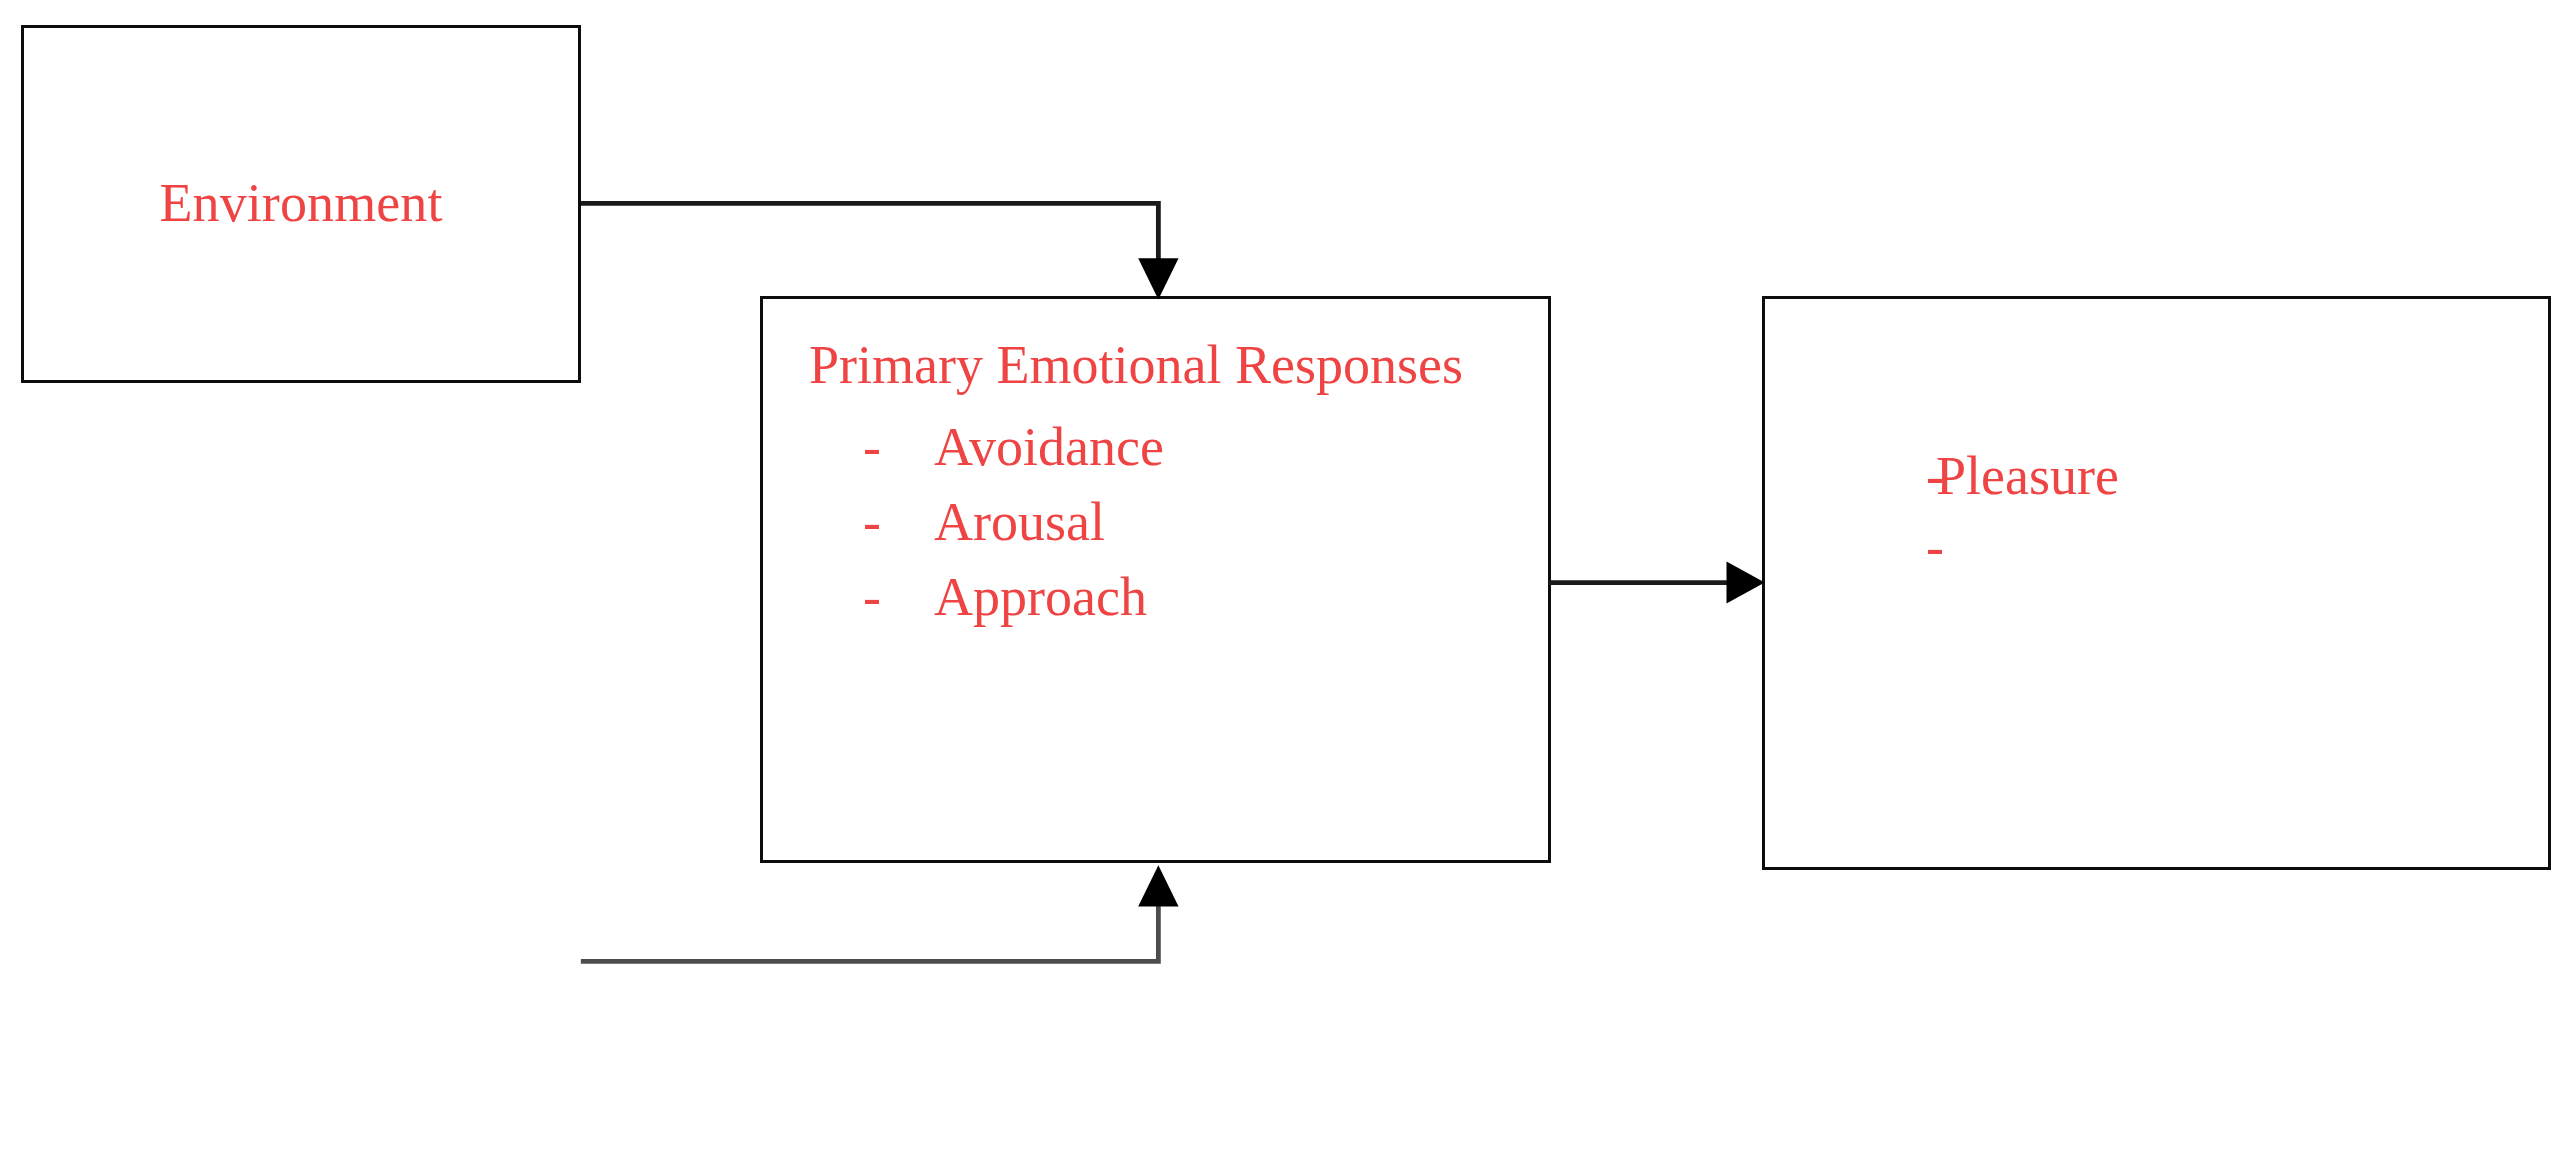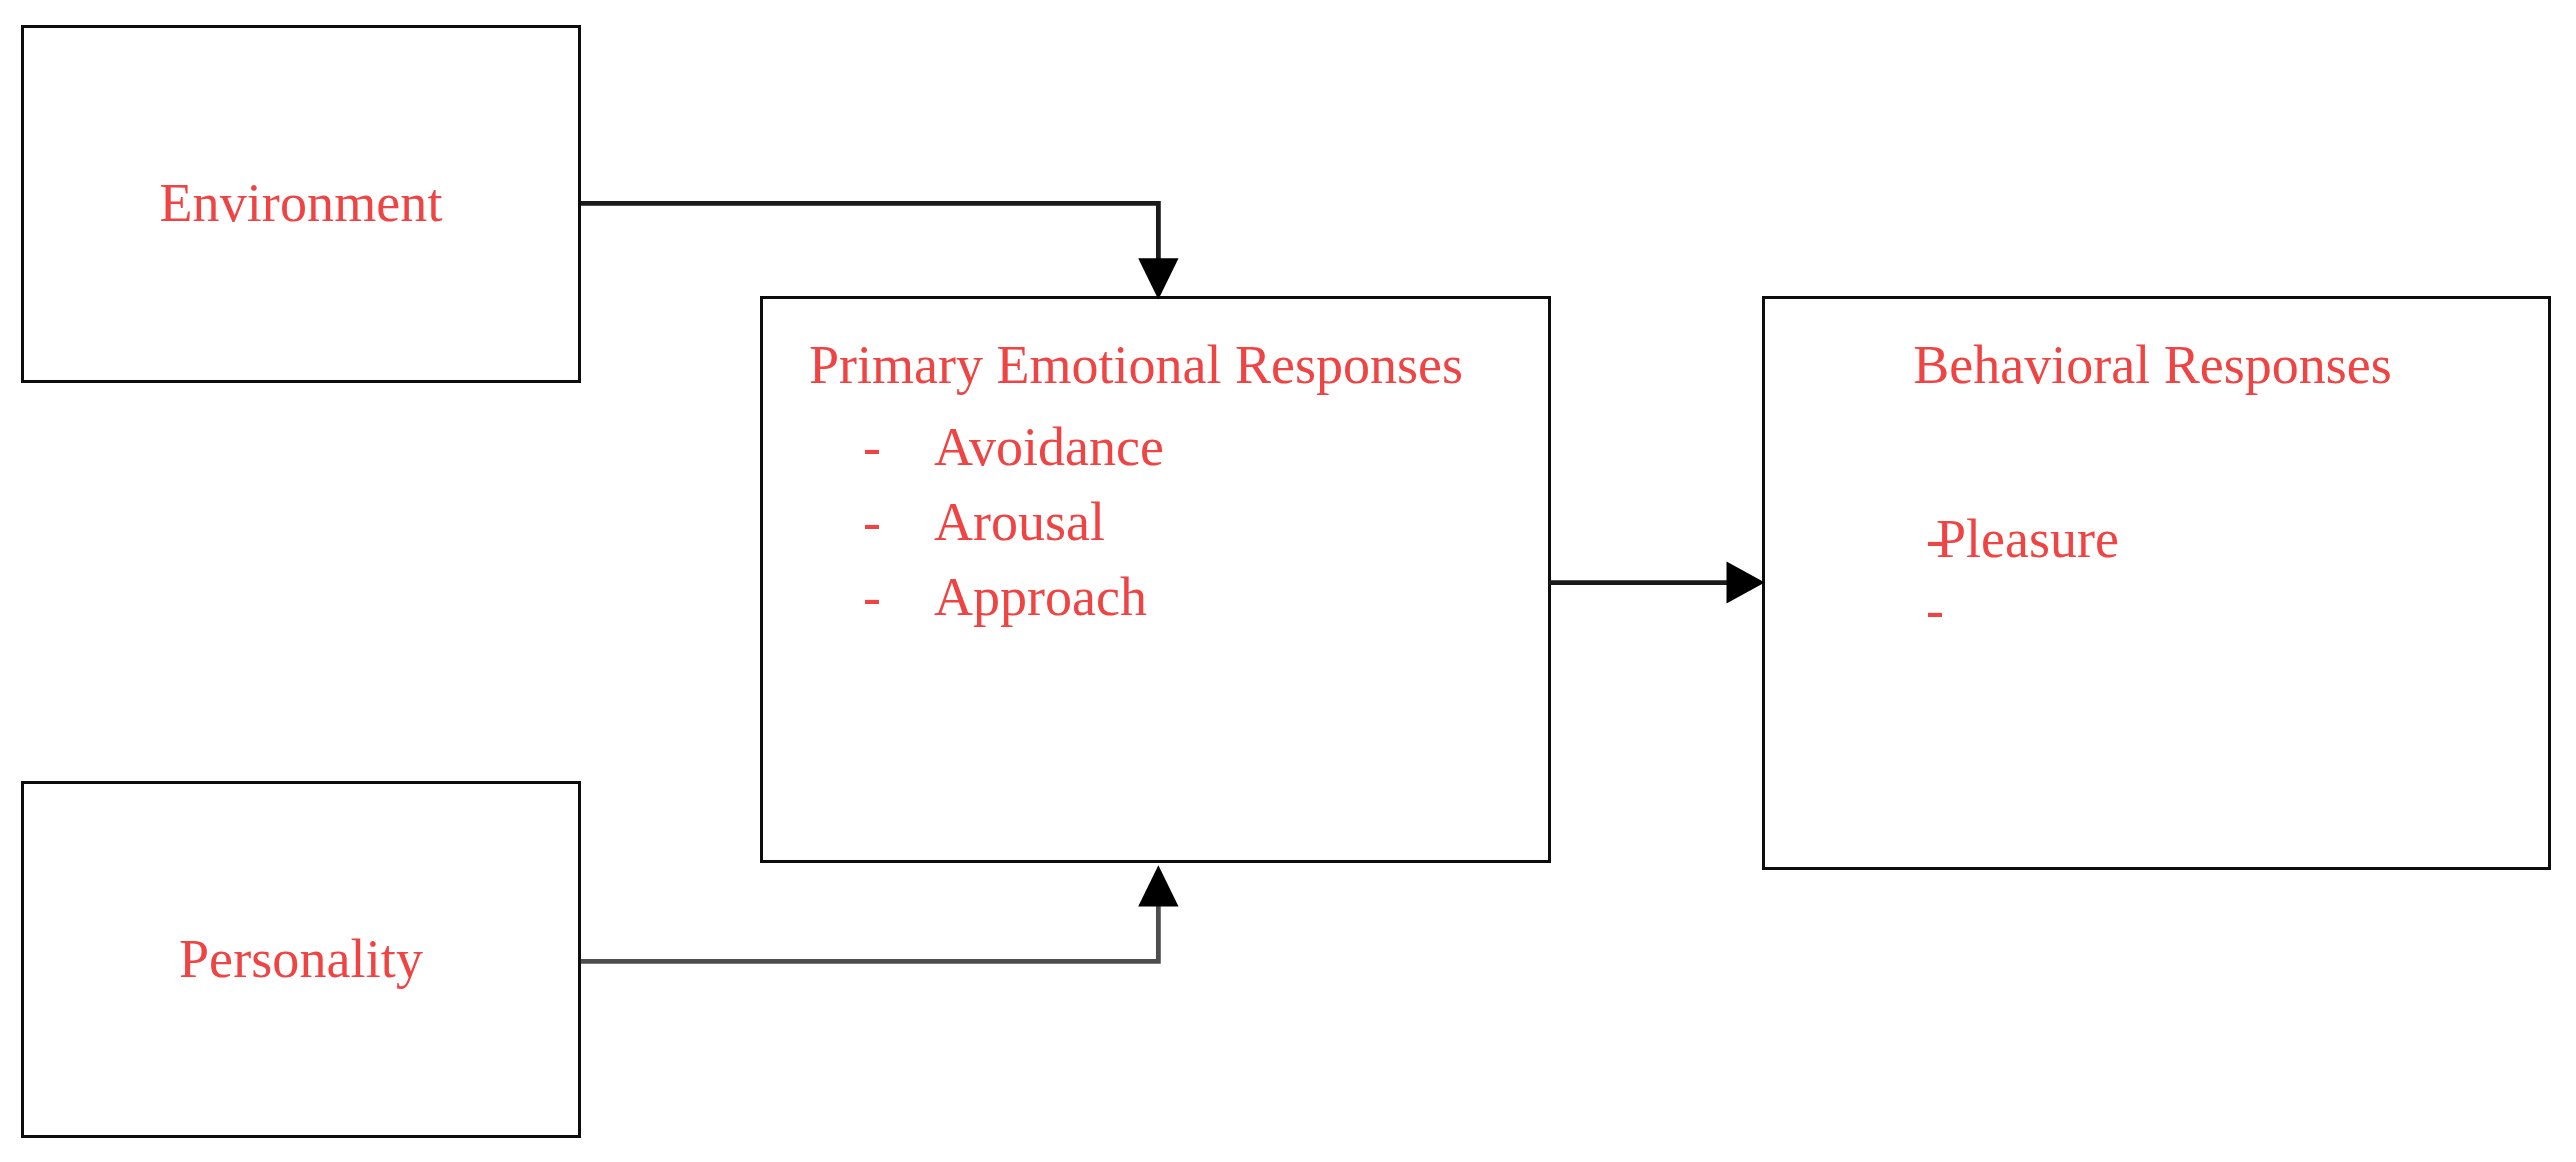--- a/index.html
+++ b/index.html
@@ -109,23 +109,20 @@
 </style>
 </head>
 <body>
 
 <div id="canvas">
 
   <div class="node node-simple" id="box-environment">
     <span class="node-title">Environment</span>
   </div>
 
-  <div class="node node-simple" id="box-personality">
-    <span class="node-title">Personality</span>
-  </div>
 
   <div class="node" id="box-primary">
     <div class="node-body" id="primary-body">
       <div class="node-heading">Primary Emotional
 Responses</div>
       <ul class="bullet-list" id="primary-list">
         <li class="bullet-row">
           <span class="bullet-dash">-</span>
           <span class="bullet-text">Avoidance</span>
         </li>
@@ -136,21 +133,20 @@
         <li class="bullet-row">
           <span class="bullet-dash">-</span>
           <span class="bullet-text">Approach</span>
         </li>
       </ul>
     </div>
   </div>
 
   <div class="node" id="box-behavioral">
     <div class="node-body" id="behavioral-body">
-      <div class="node-heading">Behavioral Responses</div>
       <ul class="bullet-list" id="behavioral-list">
         <li class="bullet-row">
           <span class="bullet-dash">-</span>
           <span class="bullet-text">Pleasure</span>
         </li>
         <li class="bullet-row">
           <span class="bullet-dash">-</span>
         </li>
       </ul>
     </div>

